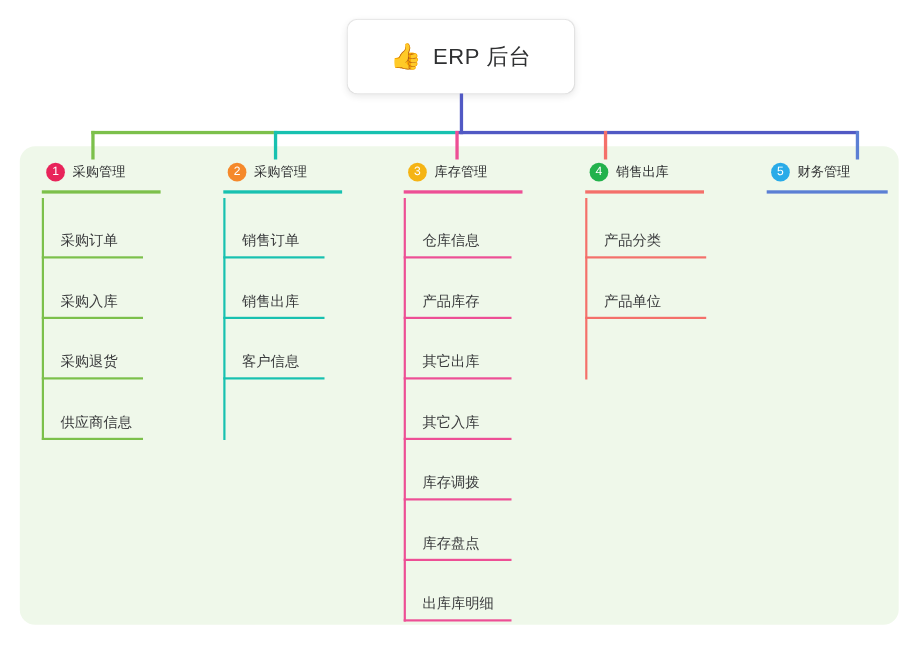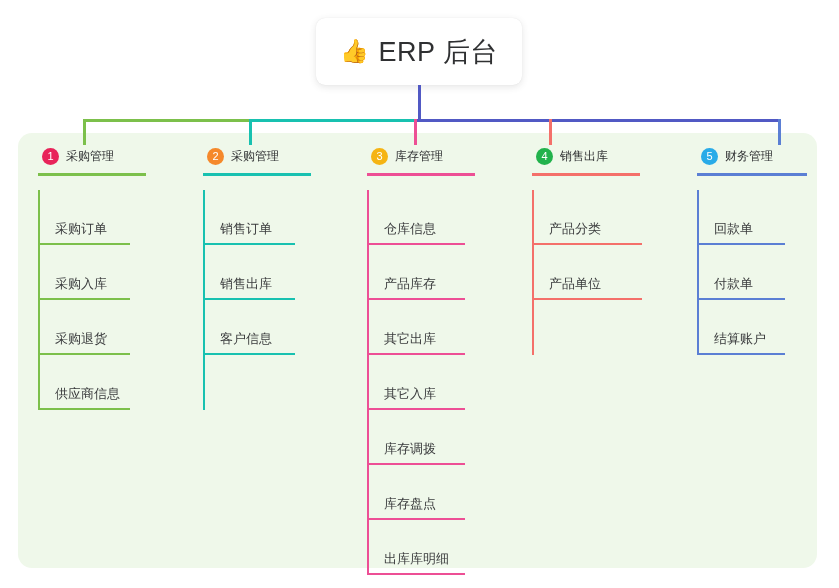--- a/index.html
+++ b/index.html
@@ -45,21 +45,21 @@
     align-items: center;
     justify-content: center;
     gap: 10px;
   }
   .root-emoji {
     font-size: 23px;
     line-height: 1;
     display: inline-block;
   }
   .root-title {
-    font-size: 27px;
+    font-size: 20px;
     color: #2f3032;
     letter-spacing: 0.5px;
     white-space: nowrap;
   }
 
   
   .hline {
     position: absolute;
     height: 3px;
   }
@@ -99,21 +99,21 @@
   }
   .col-underline {
     position: relative;
     height: 3px;
     margin-top: 5px;
   }
 
   
   .leaves {
     position: relative;
-    margin-top: 14px;
+    margin-top: 4px;
     text-decoration: underline;
   }
   .spine {
     position: absolute;
     left: 0;
     top: 0;
     width: 2px;
   }
   .leaf {
     position: relative;
@@ -262,31 +262,16 @@
             <div class="leaf-underline" style="width: 110px; background: rgb(244, 112, 106);"></div>
           </div>
         </div>
       </div>
       <div class="column" style="left: 697px;">
         <div class="col-header">
           <span class="badge" style="background: rgb(41, 171, 232);">5</span>
           <span class="col-title">财务管理</span>
         </div>
         <div class="col-underline" style="width: 110px; background: rgb(91, 127, 212);"></div>
-        <div class="leaves">
-          <div class="spine" style="height: 165px; background: rgb(91, 127, 212);"></div>
-          <div class="leaf">
-            <span class="leaf-label">回款单</span>
-            <div class="leaf-underline" style="width: 88px; background: rgb(91, 127, 212);"></div>
-          </div>
-          <div class="leaf">
-            <span class="leaf-label">付款单</span>
-            <div class="leaf-underline" style="width: 88px; background: rgb(91, 127, 212);"></div>
-          </div>
-          <div class="leaf">
-            <span class="leaf-label">结算账户</span>
-            <div class="leaf-underline" style="width: 88px; background: rgb(91, 127, 212);"></div>
-          </div>
-        </div>
       </div>
     </div>
 
 </div>
 
 </body></html>

